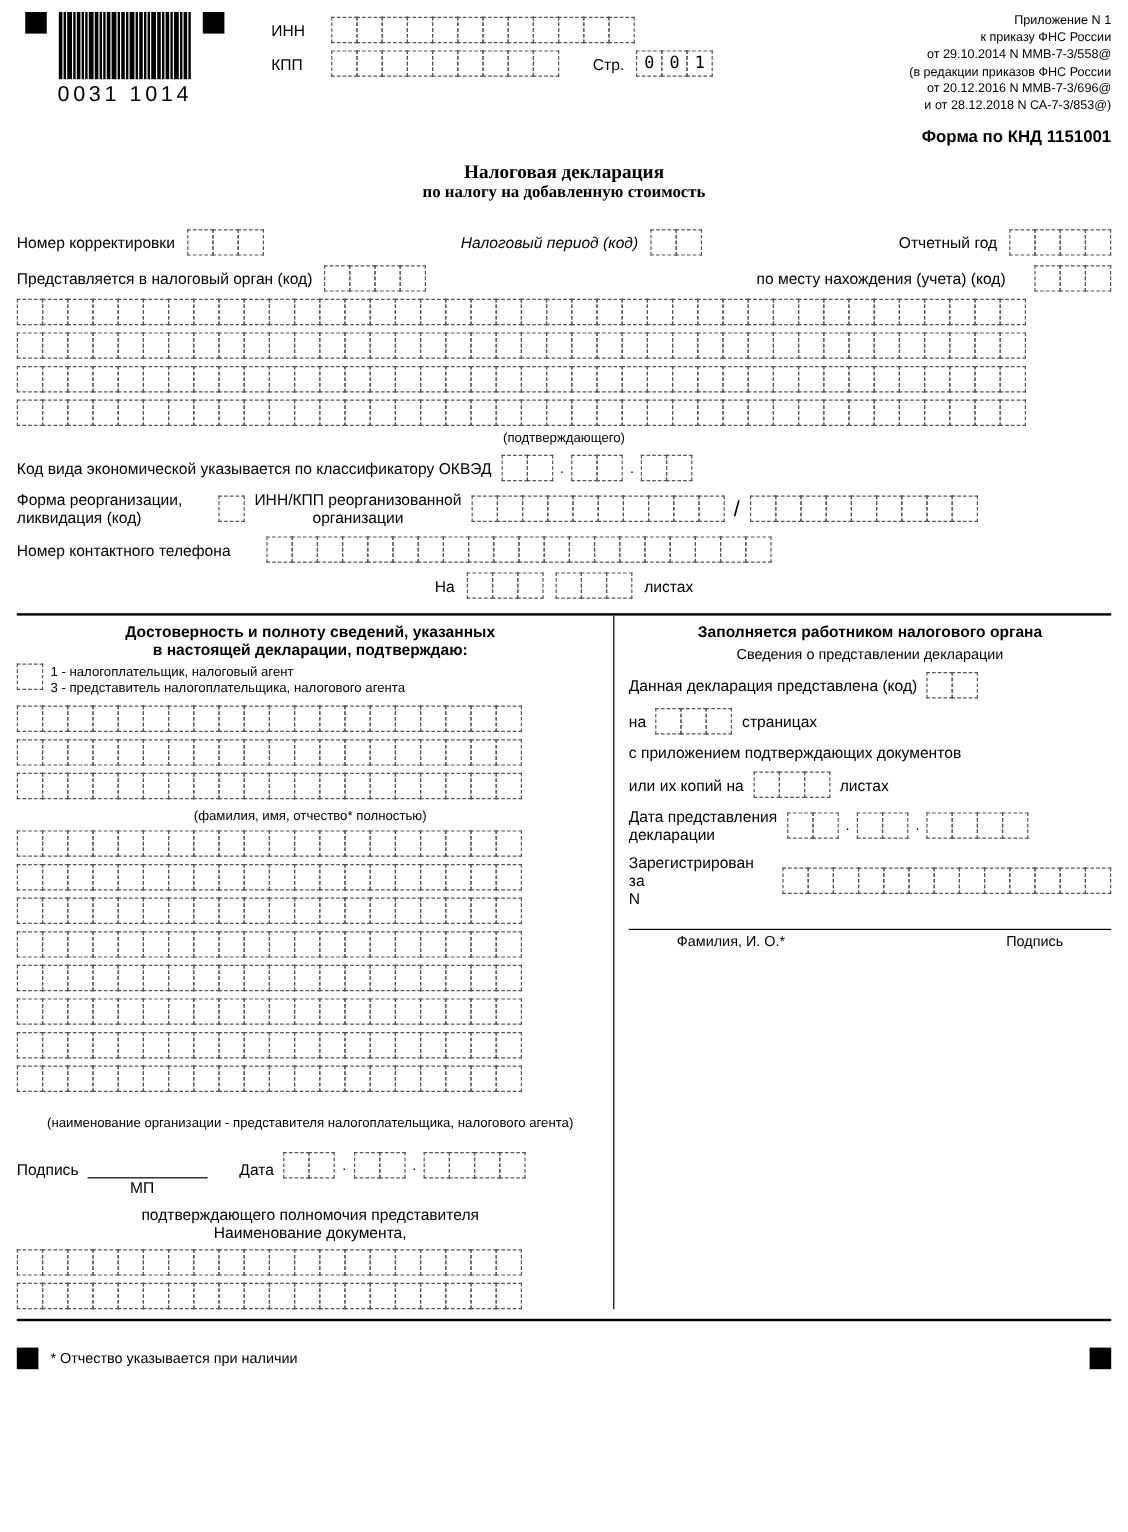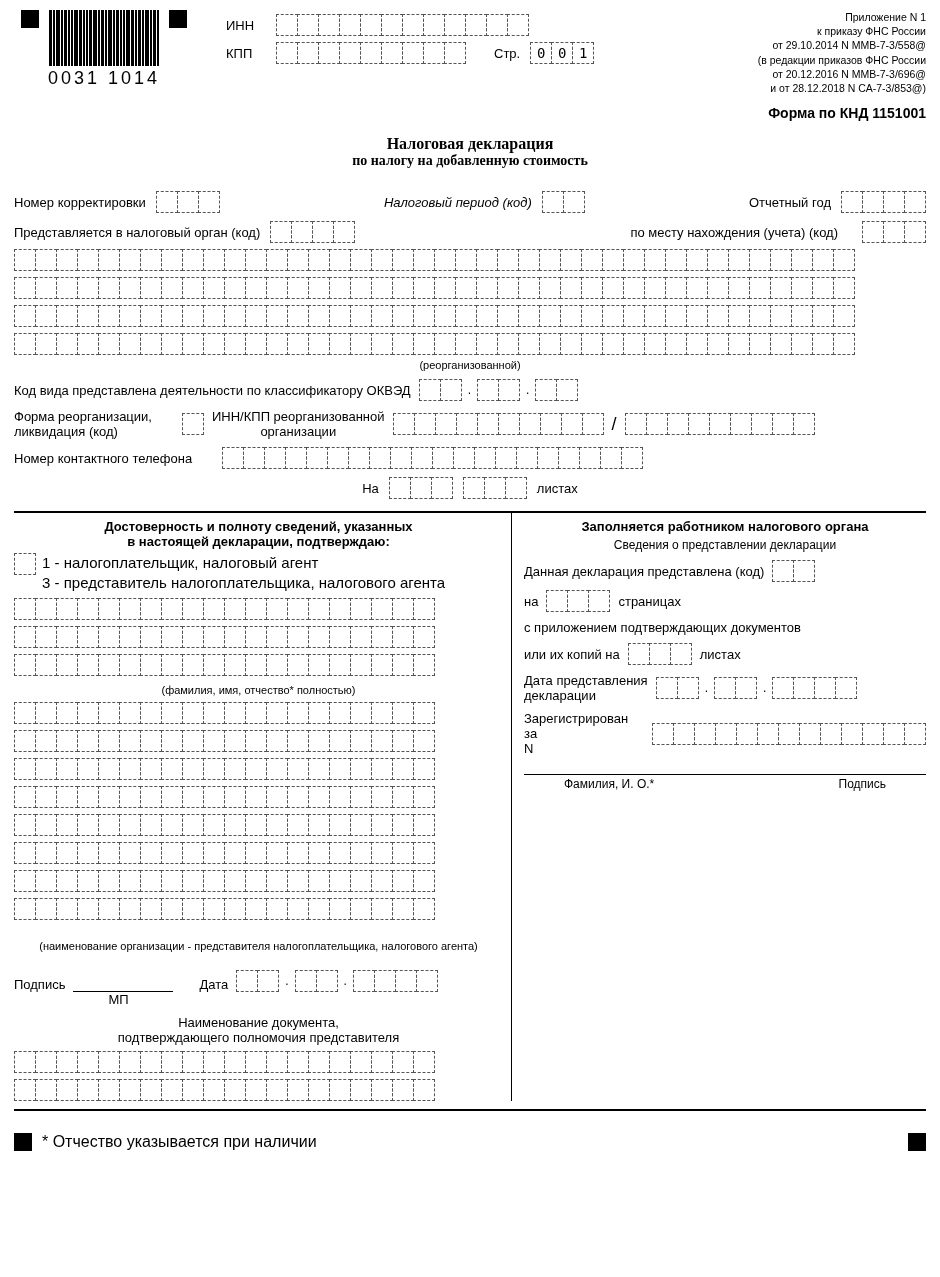--- a/index.html
+++ b/index.html
@@ -27,25 +27,25 @@
   .title h2 { font-size: 14px; font-weight: bold; }
   .row { display: flex; align-items: center; gap: 8px; margin-top: 8px; flex-wrap: nowrap; }
   .long-cells { display: flex; margin-top: 6px; }
   .sub { font-size: 11px; }
   hr.thick { border: none; border-top: 2px solid #000; margin: 8px 0 0 0; }
   .two-col { display: flex; border-top: 2px solid #000; margin-top: 12px; }
   .col-l { width: 500px; border-right: 1px solid #000; padding: 6px 8px 0 0; }
   .col-r { flex: 1; padding: 6px 0 0 12px; }
   .col-head { text-align: center; font-weight: bold; font-size: 13px; margin-bottom: 4px; }
   .note-row { display: flex; align-items: flex-start; gap: 6px; }
-  .note-text { font-size: 15px; line-height: 1.3; }
+  .note-text { font-size: 11px; line-height: 1.3; }
   .sig-line { border-top: 1px solid #000; margin-top: 18px; }
   .sig-labels { display: flex; justify-content: space-between; font-size: 12px; margin-top: 2px; padding: 0 40px; }
   .bottom-row { display: flex; justify-content: space-between; margin-top: 22px; align-items: center; }
-  .footnote { font-size: 16px; }
+  .footnote { font-size: 12px; }
   .center { text-align: center; }
   .mtop { margin-top: 8px; }
   .dot { padding: 0 2px; }
   .underline { border-bottom: 1px solid #000; display: inline-block; min-width: 100px; height: 16px; }
 </style>
 </head>
 <body>
 
 <div class="top">
 
@@ -356,24 +356,24 @@
       <div class="cell"></div>
       <div class="cell"></div>
       <div class="cell"></div>
       <div class="cell"></div>
       <div class="cell"></div>
       <div class="cell"></div>
       <div class="cell"></div>
       <div class="cell"></div>
     </div>
   </div>
-<div class="center sub" style="margin-top:4px">(реорганизованной)</div>
+<div class="center sub" style="margin-top:4px">(подтверждающего)</div>
 
 <div class="row">
-  <span class="label">Код вида представлена деятельности по классификатору ОКВЭД</span>
+  <span class="label">Код вида экономической указывается по классификатору ОКВЭД</span>
   <div style="display:flex;align-items:center;gap:4px;">
     <div class="cells">
         <div class="cell"></div>
         <div class="cell"></div>
       </div>
       <span class="dot">.</span>
     <div class="cells">
         <div class="cell"></div>
         <div class="cell"></div>
       </div>
@@ -742,22 +742,22 @@
             <div class="cell"></div>
             <div class="cell"></div>
             <div class="cell"></div>
             <div class="cell"></div>
           </div>
       </div>
     </div>
     <div class="center label" style="margin-left:-280px;">МП</div>
 
     <div class="center label mtop">
+       <div>подтверждающего полномочия представителя</div>
        <div>Наименование документа,</div>
-       <div>подтверждающего полномочия представителя</div>
     </div>
     <div id="doc-rows">
         <div class="long-cells">
           <div class="cell"></div>
           <div class="cell"></div>
           <div class="cell"></div>
           <div class="cell"></div>
           <div class="cell"></div>
           <div class="cell"></div>
           <div class="cell"></div>

